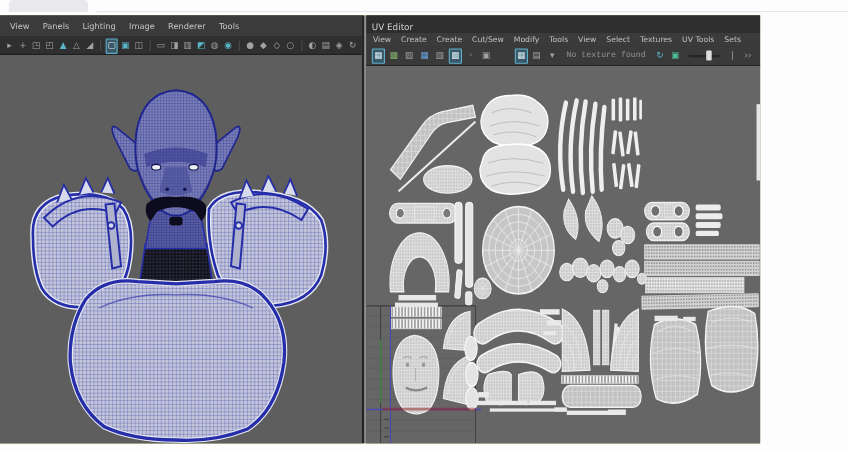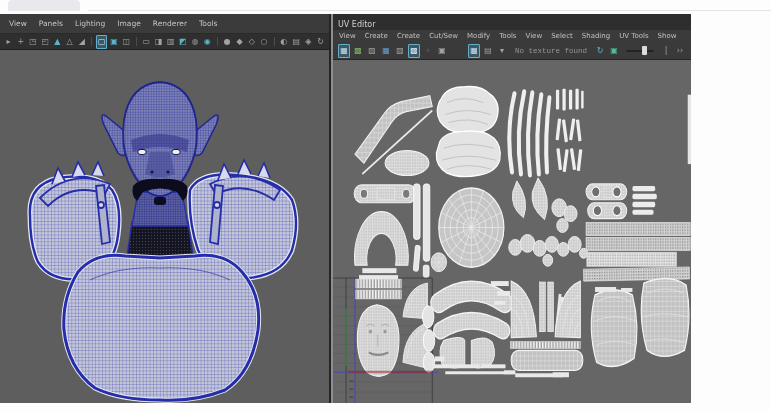--- a/index.html
+++ b/index.html
@@ -180,23 +180,23 @@
       </div>
       <div class="uv-menubar">
           <span class="menu-item">View</span>
           <span class="menu-item">Create</span>
           <span class="menu-item">Create</span>
           <span class="menu-item">Cut/Sew</span>
           <span class="menu-item">Modify</span>
           <span class="menu-item">Tools</span>
           <span class="menu-item">View</span>
           <span class="menu-item">Select</span>
-          <span class="menu-item">Shading</span>
+          <span class="menu-item">Textures</span>
           <span class="menu-item">UV Tools</span>
-          <span class="menu-item">Show</span>
+          <span class="menu-item">Sets</span>
         </div>
 
       <div class="uv-toolbar">
         <span style="display:flex;gap:2px;">
             <span class="tb-icon active">▦</span>
             <span class="tb-icon green">▩</span>
             <span class="tb-icon">▨</span>
             <span class="tb-icon blue">▦</span>
             <span class="tb-icon">▧</span>
             <span class="tb-icon active">▩</span>

